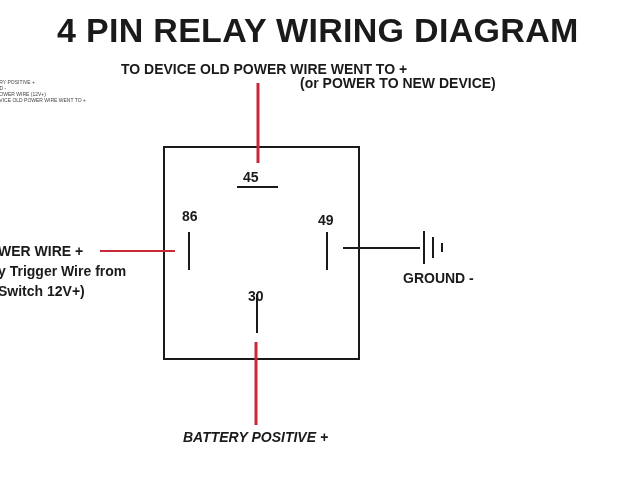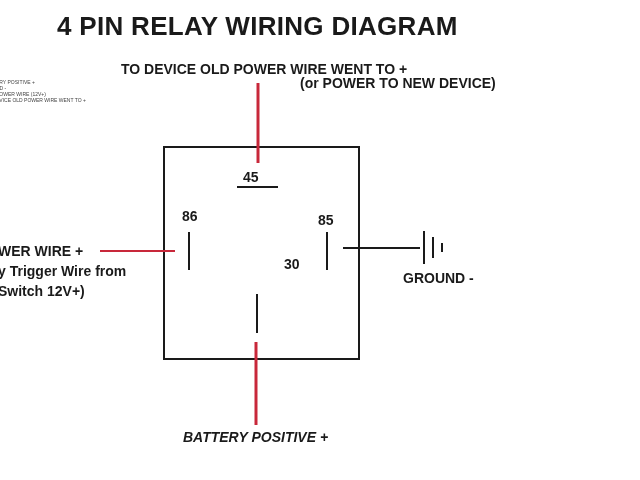--- a/index.html
+++ b/index.html
@@ -1,19 +1,19 @@
 <!DOCTYPE html>
 <html><head>
 <meta charset="utf-8">
 <style>
   html, body { margin:0; padding:0; background:#ffffff; }
   body { width:640px; height:480px; position:relative; overflow:hidden;
          font-family: "Liberation Sans", "DejaVu Sans", sans-serif; color:#1a1a1a; }
   .abs { position:absolute; white-space:nowrap; }
-  .title { left:57px; top:11px; font-size:26px; font-weight:bold; letter-spacing:0.3px; }
+  .title { left:57px; top:11px; font-size:34px; font-weight:bold; letter-spacing:0.3px; }
   .lbl { font-size:14px; font-weight:bold; }
   .tiny { font-size:5px; line-height:6px; left:-4px; color:#444; }
   .pin { font-size:14px; font-weight:bold; }
   svg { position:absolute; left:0; top:0; }
 </style>
 </head>
 <body>
 
 <div class="abs title">4 PIN RELAY WIRING DIAGRAM</div>
 
@@ -49,14 +49,14 @@
   <line x1="343" y1="248" x2="420" y2="248" stroke="#1a1a1a" stroke-width="2"></line>
   <g>
     <line x1="424" y1="231" x2="424" y2="264" stroke="#1a1a1a" stroke-width="2"></line>
     <line x1="433" y1="237" x2="433" y2="258" stroke="#1a1a1a" stroke-width="2"></line>
     <line x1="442" y1="243" x2="442" y2="252" stroke="#1a1a1a" stroke-width="2"></line>
   </g>
 </svg>
 
 <div class="abs pin" style="left:243px; top:169px;">45</div>
 <div class="abs pin" style="left:182px; top:208px;">86</div>
-<div class="abs pin" style="left:318px; top:212px;">85</div>
-<div class="abs pin" style="left:248px; top:256px;margin-left:36px;">30</div>
+<div class="abs pin" style="left:318px; top:212px;">49</div>
+<div class="abs pin" style="left:248px; top:288px;">30</div>
 
 </body></html>

